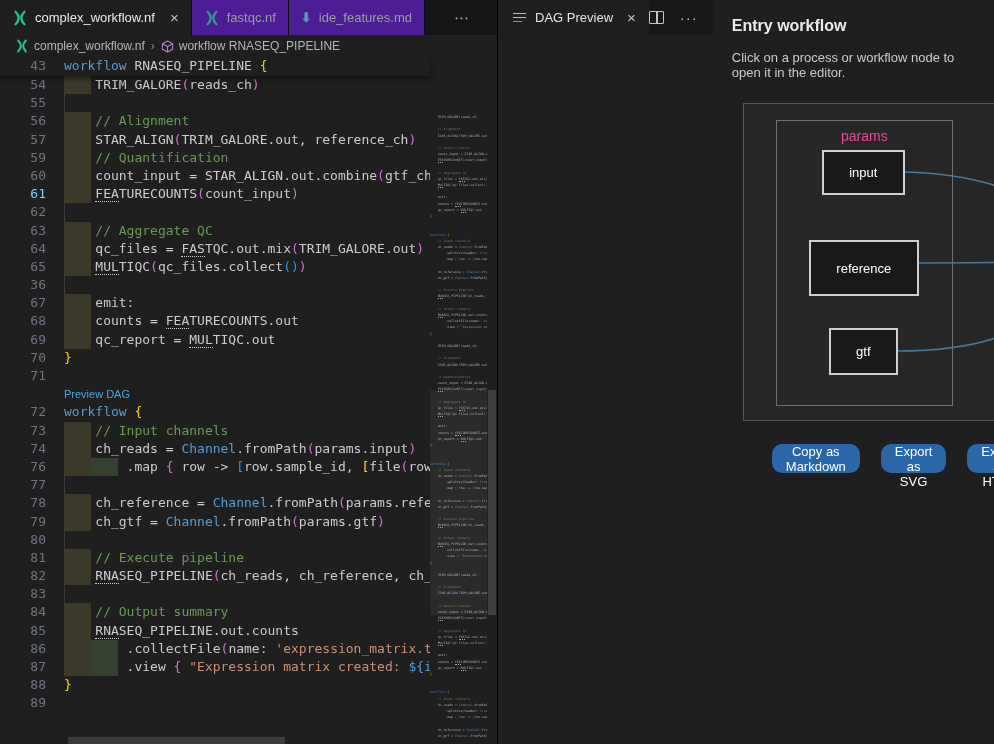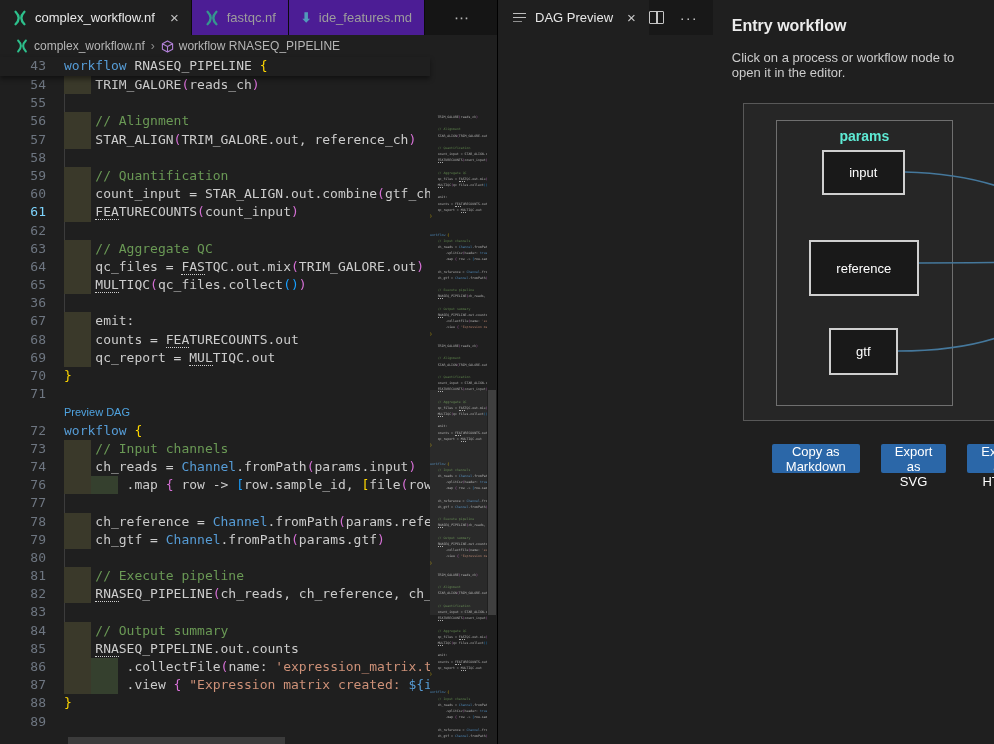--- a/index.html
+++ b/index.html
@@ -56,30 +56,30 @@
   .split-icon{width:15px;height:13px;border:1.4px solid #c5c5c5;border-radius:1px;position:relative;cursor:pointer}
   .split-icon::after{content:"";position:absolute;left:50%;top:0;bottom:0;width:1.4px;background:#c5c5c5}
   .more-icon{font-size:15px;letter-spacing:1px;cursor:pointer}
 
   .panel-body{flex:1;padding:17px 19px;overflow:hidden}
   .heading{font-size:16px;font-weight:bold;color:#ececec;margin-bottom:15px}
   .desc{font-size:13px;color:#cccccc;margin-bottom:23px}
 
   .dag{position:relative;margin-left:11px;width:444px;height:318px;background:#262626;border:1px solid #585858}
   .cluster{position:absolute;left:32px;top:16px;width:177px;height:286px;border:1px solid #6f6f6f}
-  .cluster-label{position:absolute;top:7px;left:0;right:0;text-align:center;color:#5eead4;font-weight:bold;font-size:14px}
+  .cluster-label{position:absolute;top:7px;left:0;right:0;text-align:center;color:#ec4899;font-weight:normal;font-size:14px}
   .edges{position:absolute;left:0;top:0}
   .dnode{position:absolute;background:#191919;border:2px solid #cfcfcf;color:#fff;font-size:13px;display:flex;align-items:center;justify-content:center;cursor:pointer;z-index:2}
   .n-input{left:78px;top:46px;width:83px;height:45px}
   .n-reference{left:65px;top:136px;width:110px;height:56px}
   .n-gtf{left:85px;top:224px;width:69px;height:47px}
   .n-pipeline{left:272px;top:140px;width:142px;height:37px;border-radius:18.5px;box-shadow:inset 0 0 0 2px #191919,inset 0 0 0 3px #c8c8c8}
 
   .btn-row{margin:23px 0 0 40px;display:flex;gap:21px}
-  .pbtn{background:#2b67a8;color:#fff;font-size:13px;height:29px;padding:0 14px;border:none;border-radius:2px;font-family:"Liberation Sans",sans-serif;cursor:pointer}
+  .pbtn{background:#2b67a8;color:#fff;font-size:13px;height:29px;padding:0 14px;border:none;border-radius:10px;font-family:"Liberation Sans",sans-serif;cursor:pointer}
 </style>
 </head>
 <body>
 
 <div class="app">
 
   <div class="editor-pane">
     <div class="tabbar">
       <div class="tab active">
         <svg class="nf-icon" viewBox="0 0 18 18">
@@ -122,21 +122,20 @@
 
     <div class="code-area">
       <div class="sticky" id="sticky-row">
           <div class="crow"><span class="ln">43</span><span class="ct"><span class="tk-k">workflow</span><span class="tk-t"> RNASEQ_PIPELINE </span><span class="tk-g">{</span></span></div>
         </div>
       <div id="code-lines">
           <div class="crow"><span class="band1"></span><span class="ln">54</span><span class="ct"><span class="tk-t">    TRIM_GALORE</span><span class="tk-p">(</span><span class="tk-t">reads_ch</span><span class="tk-p">)</span></span></div>
           <div class="crow"><span class="guide"></span><span class="ln">55</span></div>
           <div class="crow"><span class="band1"></span><span class="ln">56</span><span class="ct"><span class="tk-t">    </span><span class="tk-c">// Alignment</span></span></div>
           <div class="crow"><span class="band1"></span><span class="ln">57</span><span class="ct"><span class="tk-t">    STAR_ALIGN</span><span class="tk-p">(</span><span class="tk-t">TRIM_GALORE.out, reference_ch</span><span class="tk-p">)</span></span></div>
-          <div class="crow"><span class="guide"></span><span class="ln">58</span></div>
           <div class="crow"><span class="band1"></span><span class="ln">59</span><span class="ct"><span class="tk-t">    </span><span class="tk-c">// Quantification</span></span></div>
           <div class="crow"><span class="band1"></span><span class="ln">60</span><span class="ct"><span class="tk-t">    count_input = STAR_ALIGN.out.combine</span><span class="tk-p">(</span><span class="tk-t">gtf_ch</span></span></div>
           <div class="crow"><span class="band1"></span><span class="ln act">61</span><span class="ct"><span class="tk-t">    </span><span class="tk-t tk-u">FEA</span><span class="tk-t">TURECOUNTS</span><span class="tk-p">(</span><span class="tk-t">count_input</span><span class="tk-p">)</span></span></div>
           <div class="crow"><span class="guide"></span><span class="ln">62</span></div>
           <div class="crow"><span class="band1"></span><span class="ln">63</span><span class="ct"><span class="tk-t">    </span><span class="tk-c">// Aggregate QC</span></span></div>
           <div class="crow"><span class="band1"></span><span class="ln">64</span><span class="ct"><span class="tk-t">    qc_files = </span><span class="tk-t tk-u">FAS</span><span class="tk-t">TQC.out.mix</span><span class="tk-p">(</span><span class="tk-t">TRIM_GALORE.out</span><span class="tk-p">)</span></span></div>
           <div class="crow"><span class="band1"></span><span class="ln">65</span><span class="ct"><span class="tk-t">    </span><span class="tk-t tk-u">MUL</span><span class="tk-t">TIQC</span><span class="tk-p">(</span><span class="tk-t">qc_files.collect</span><span class="tk-b">(</span><span class="tk-b">)</span><span class="tk-p">)</span></span></div>
           <div class="crow"><span class="guide"></span><span class="ln">36</span></div>
           <div class="crow"><span class="band1"></span><span class="ln">67</span><span class="ct"><span class="tk-t">    emit:</span></span></div>
           <div class="crow"><span class="band1"></span><span class="ln">68</span><span class="ct"><span class="tk-t">    counts = </span><span class="tk-t tk-u">FEA</span><span class="tk-t">TURECOUNTS.out</span></span></div>

